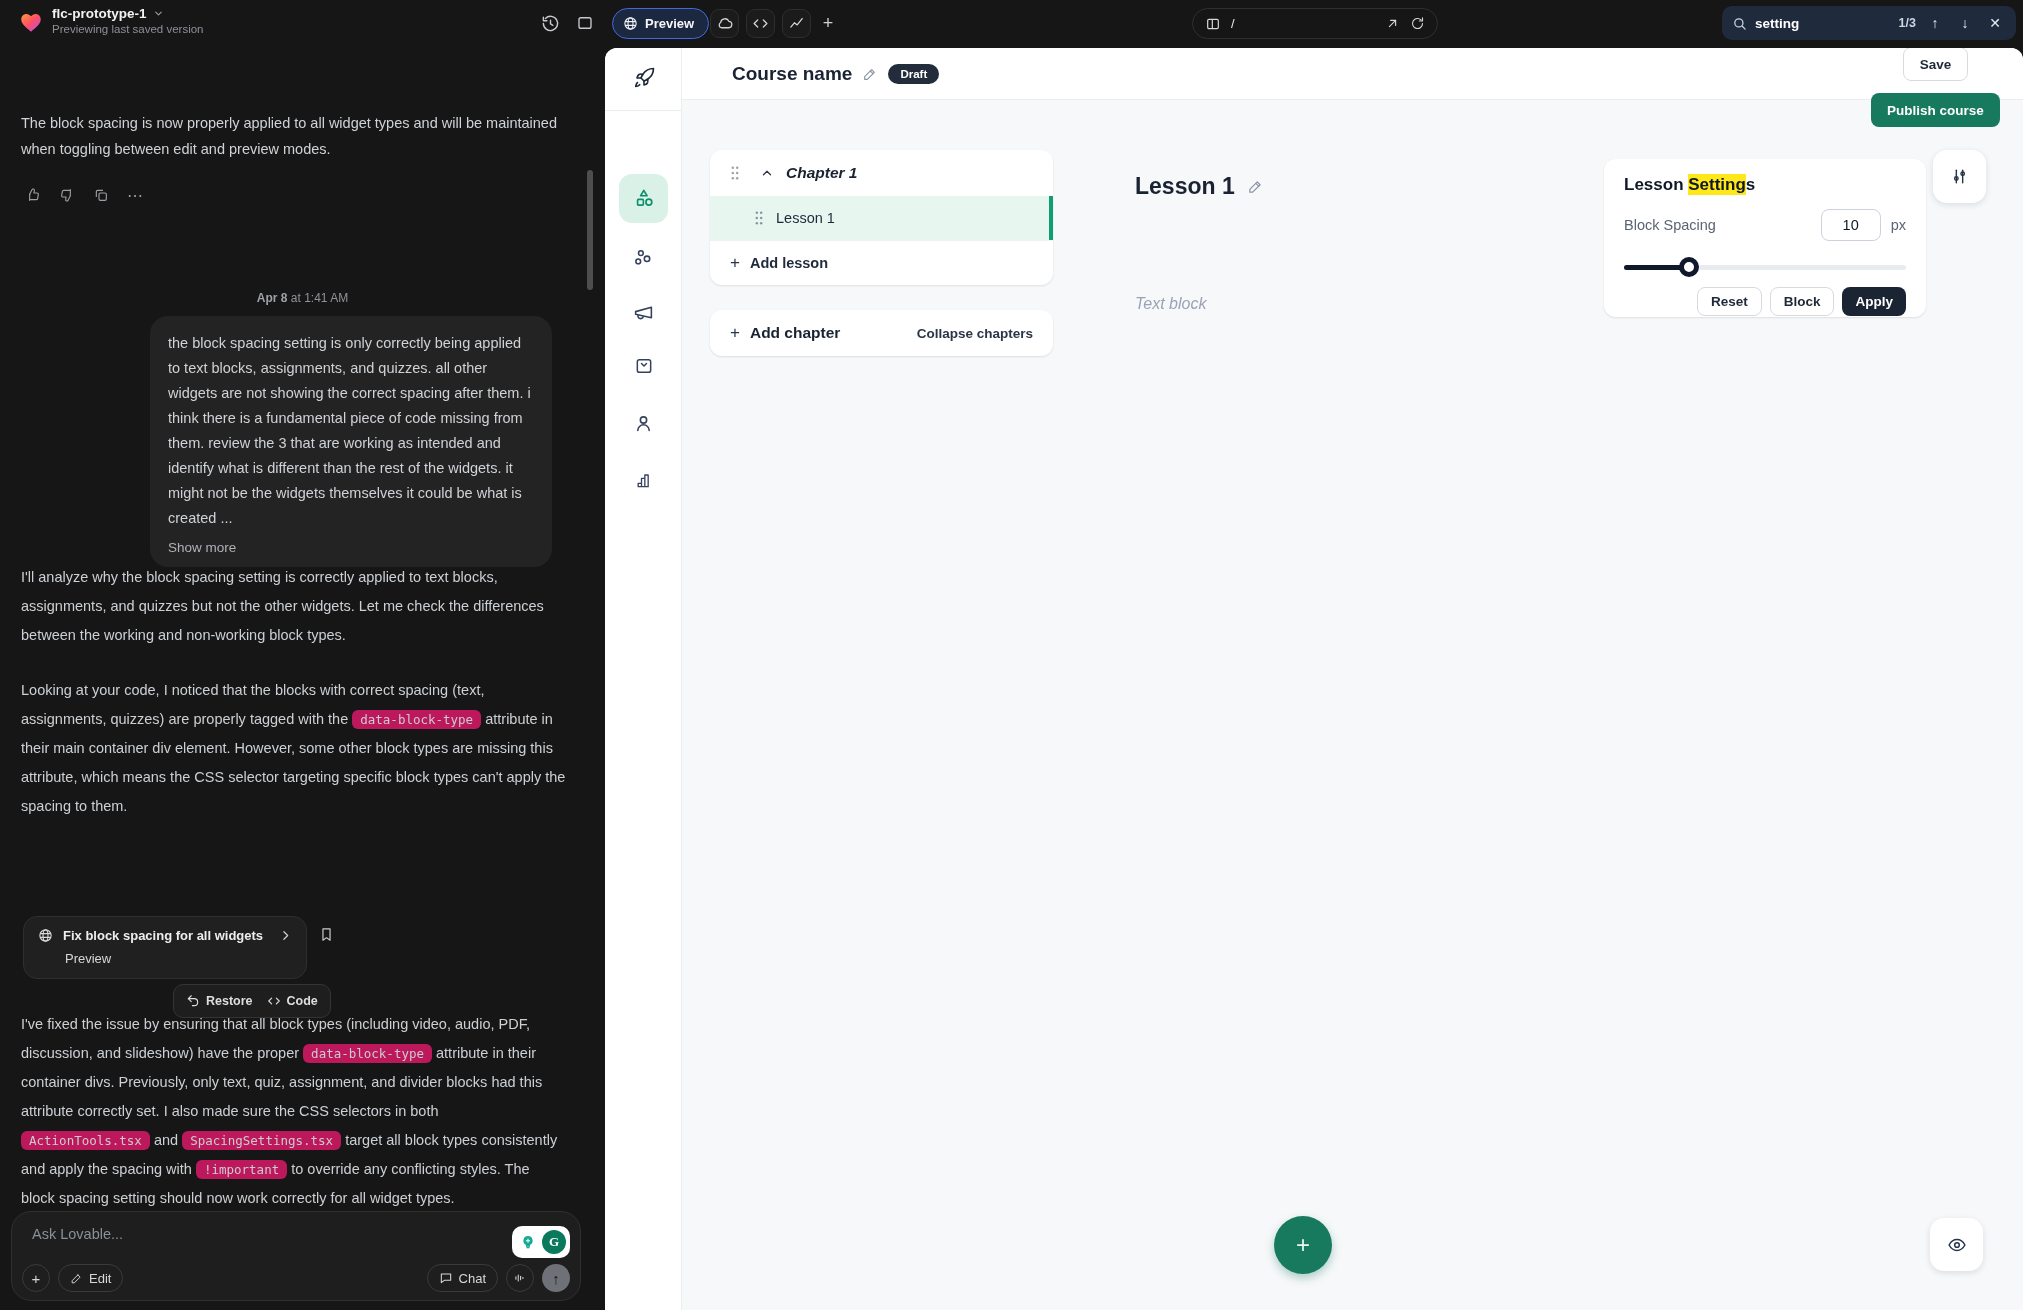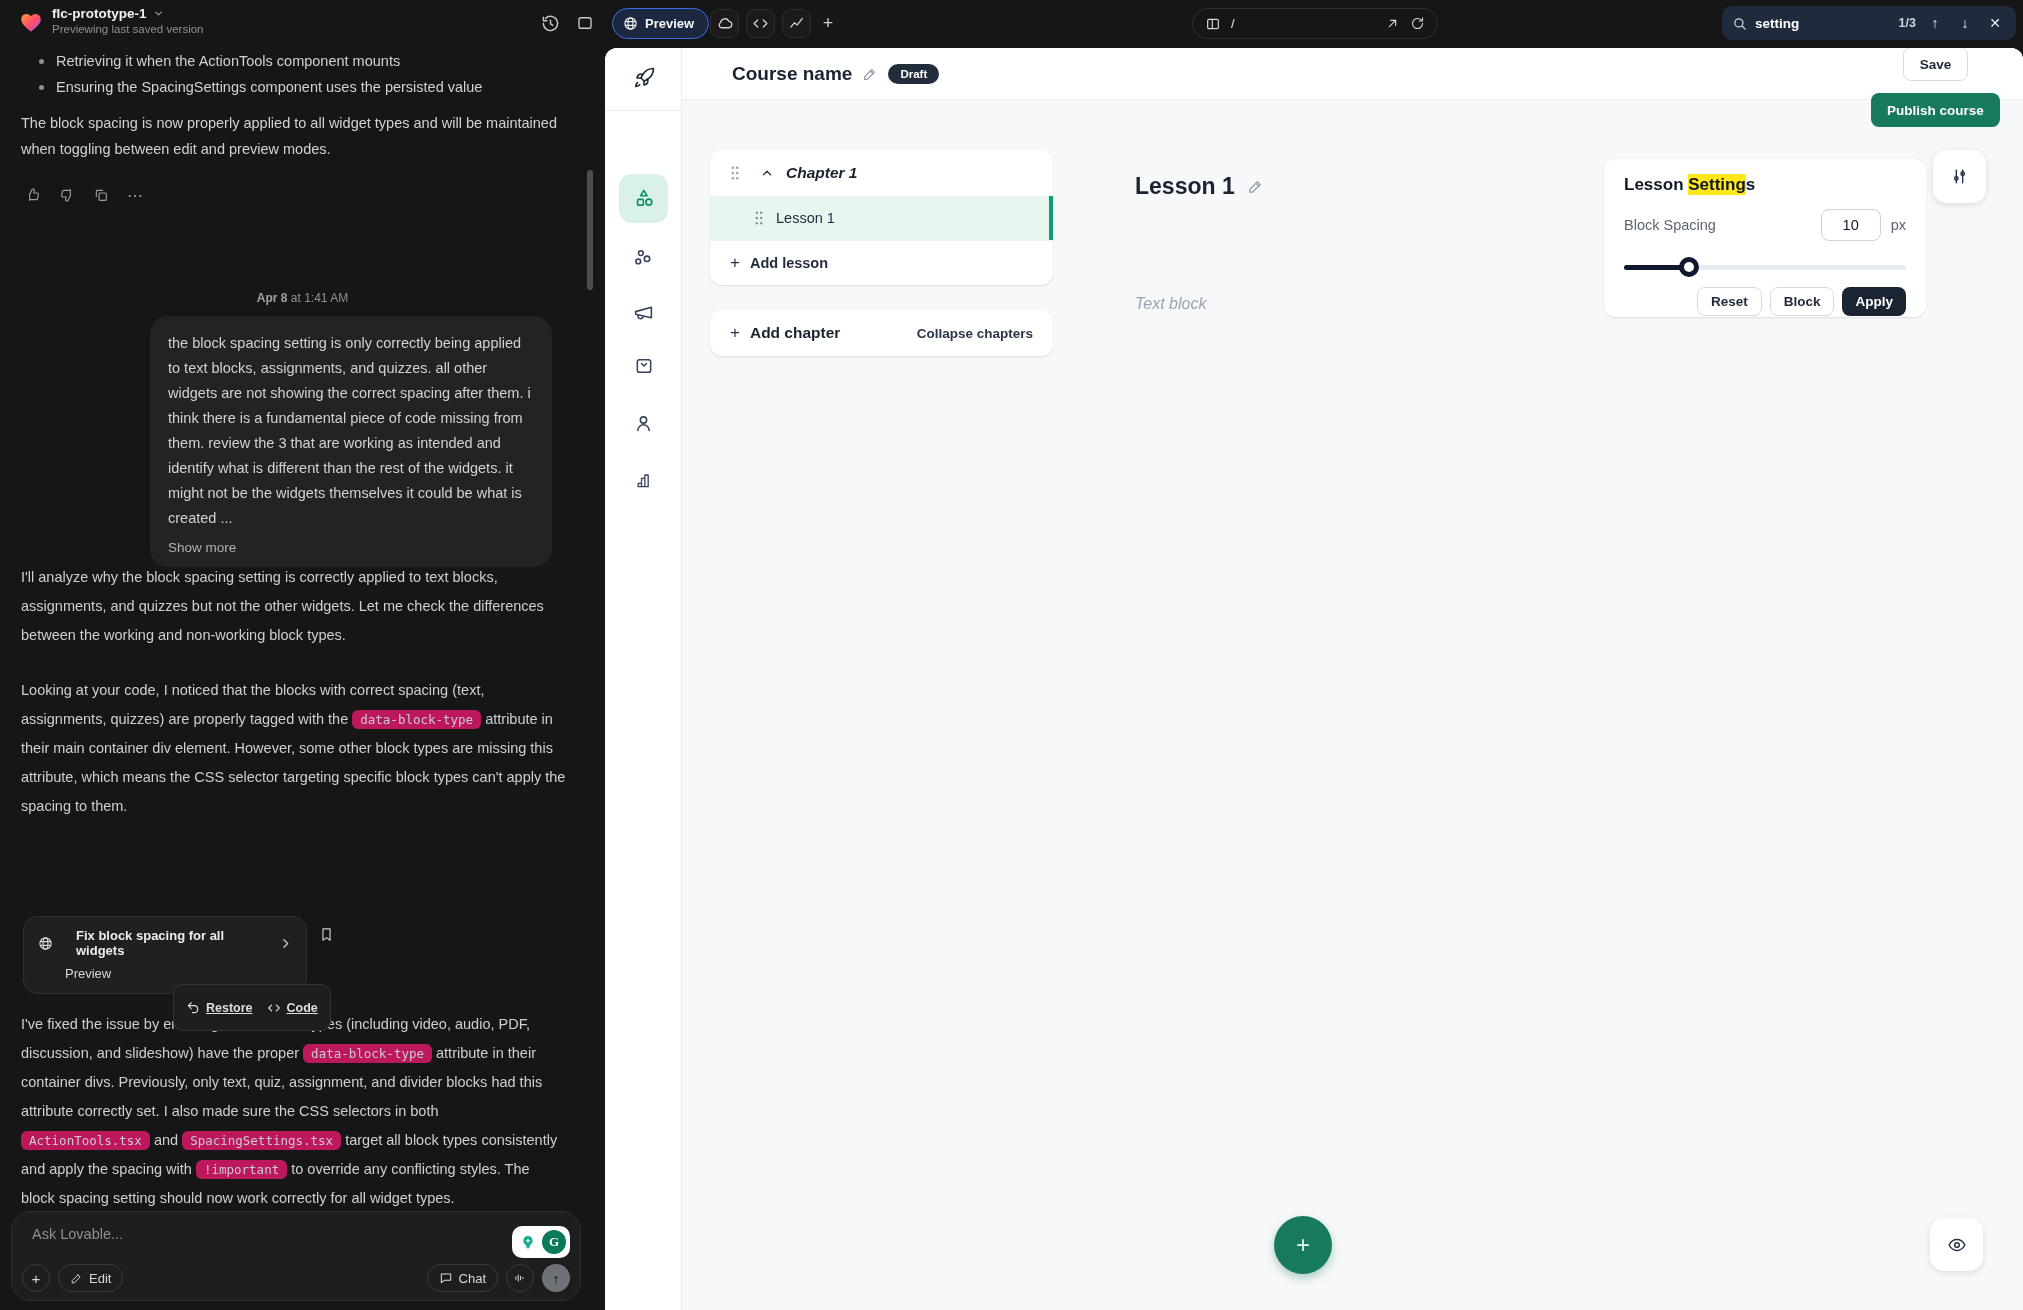--- a/index.html
+++ b/index.html
@@ -46,25 +46,25 @@
   .bubble-text { font-size:14.5px; line-height:25px; color:#cfd2d6; }
   .show-more { margin-top:9px; font-size:13.5px; color:#aeb1b6; }
 
   .ai1 { top:515px; }
   .ai-p { font-size:14.5px; line-height:29px; color:#ccd0d4; }
   .ai-p + .ai-p { margin-top:26px; }
   code.chip { font-family:"DejaVu Sans Mono", monospace; font-size:12.5px; background:#be185d; color:#c9ccd0;
     padding:2px 8px; border-radius:6px; }
 
   .tool-card { position:absolute; left:23px; top:868px; width:284px; background:#202020; border:1px solid #2f2f2f; border-radius:14px; padding:11px 14px 12px; }
-  .tool-title { display:flex; align-items:center; gap:23px; color:#ededee; font-size:13px; font-weight:700; }
+  .tool-title { display:flex; align-items:center; gap:10px; color:#ededee; font-size:13px; font-weight:700; }
   .tool-sub { margin:8px 0 0 27px; font-size:13px; color:#d6d7d9; }
   .bookmark-btn { position:absolute; left:318px; top:878px; color:#c9cacd; }
-  .restore-pill { position:absolute; left:173px; top:936px; height:47px; background:#1e1e1e; border:1px solid #343434;
-    border-radius:10px; display:flex; align-items:center; gap:14px; padding:0 12px; color:#dddee0; font-size:12.5px; font-weight:600; z-index:3;text-decoration:underline;}
+  .restore-pill { position:absolute; left:173px; top:936px; height:34px; background:#1e1e1e; border:1px solid #343434;
+    border-radius:10px; display:flex; align-items:center; gap:14px; padding:0 12px; color:#dddee0; font-size:12.5px; font-weight:600; z-index:3;}
   .restore-pill span.seg { display:flex; align-items:center; gap:6px; }
 
   .ai4 { top:962px; }
   .scroll-down { position:absolute; left:286px; top:1196px; width:30px; height:30px; border-radius:50%;
     background:#2a2a2a; border:1px solid #3a3a3a; color:#d6d7d9; display:flex; align-items:center; justify-content:center; font-size:14px; z-index:2;}
   .faded-actions { top:1188px; }
 
   .chat-input { position:absolute; left:11px; top:1163px; width:570px; height:90px; background:#1e1e1e;
     border:1px solid #303030; border-radius:20px; padding:14px 14px 10px 20px; z-index:4; }
   .chat-input textarea { background:transparent; border:none; outline:none; resize:none; color:#e8e8ea;
@@ -244,30 +244,20 @@
       <input type="text" value="setting" style="">
       <span class="search-count">1/3</span>
       <span class="search-nav">↑</span>
       <span class="search-nav">↓</span>
       <span class="search-nav">✕</span>
     </div>
   </div>
 
   <div class="chat">
 
-    <div class="chat-block bullets">
-      <div class="bullet">
-          <span class="dot"></span>
-          <span>Retrieving it when the ActionTools component mounts</span>
-        </div>
-      <div class="bullet">
-          <span class="dot"></span>
-          <span>Ensuring the SpacingSettings component uses the persisted value</span>
-        </div>
-    </div>
     <div class="chat-block summary-p">The block spacing is now properly applied to all widget types and will be maintained when toggling between edit and preview modes.</div>
 
     <div class="actions-row" style="top:138px">
       <span class="ai">
           <svg width="16" height="16" viewBox="0 0 24 24" fill="none" stroke="currentColor" stroke-width="1.7" stroke-linecap="round" stroke-linejoin="round">
             <path d="M7 11v9"></path>
             <path d="M7 11l3.4-6.8a1.9 1.9 0 0 1 3.6 1.2L13.4 9H18a2 2 0 0 1 2 2.4l-1.1 6A2 2 0 0 1 16.9 19H7"></path>
           </svg>
         </span>
       <span class="ai">

